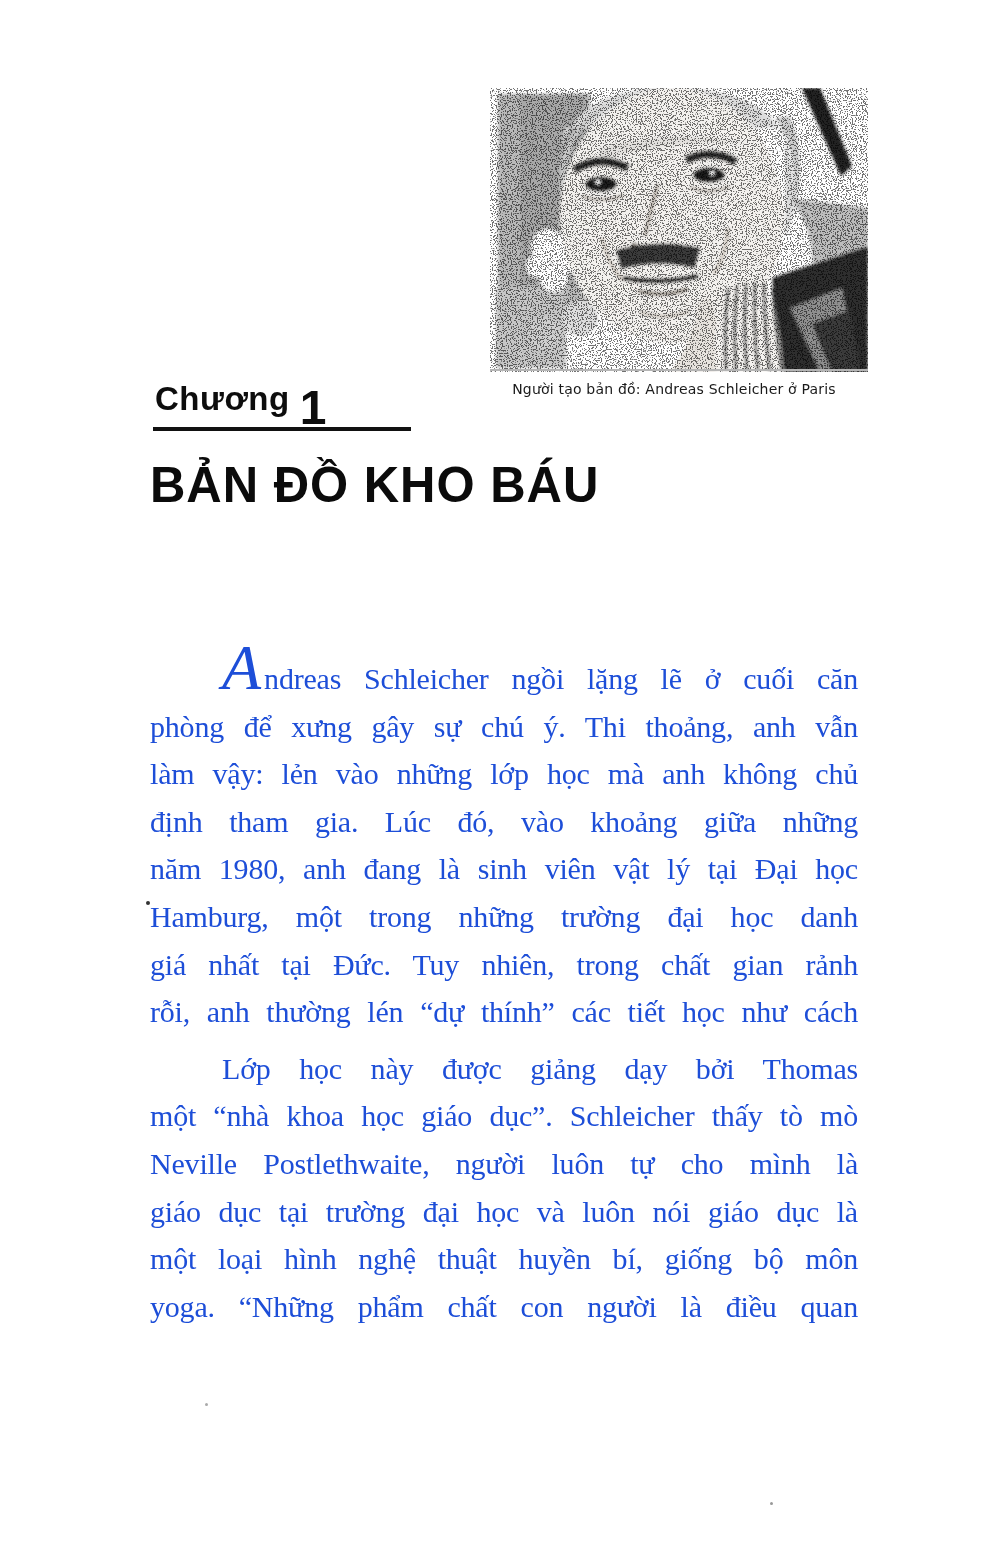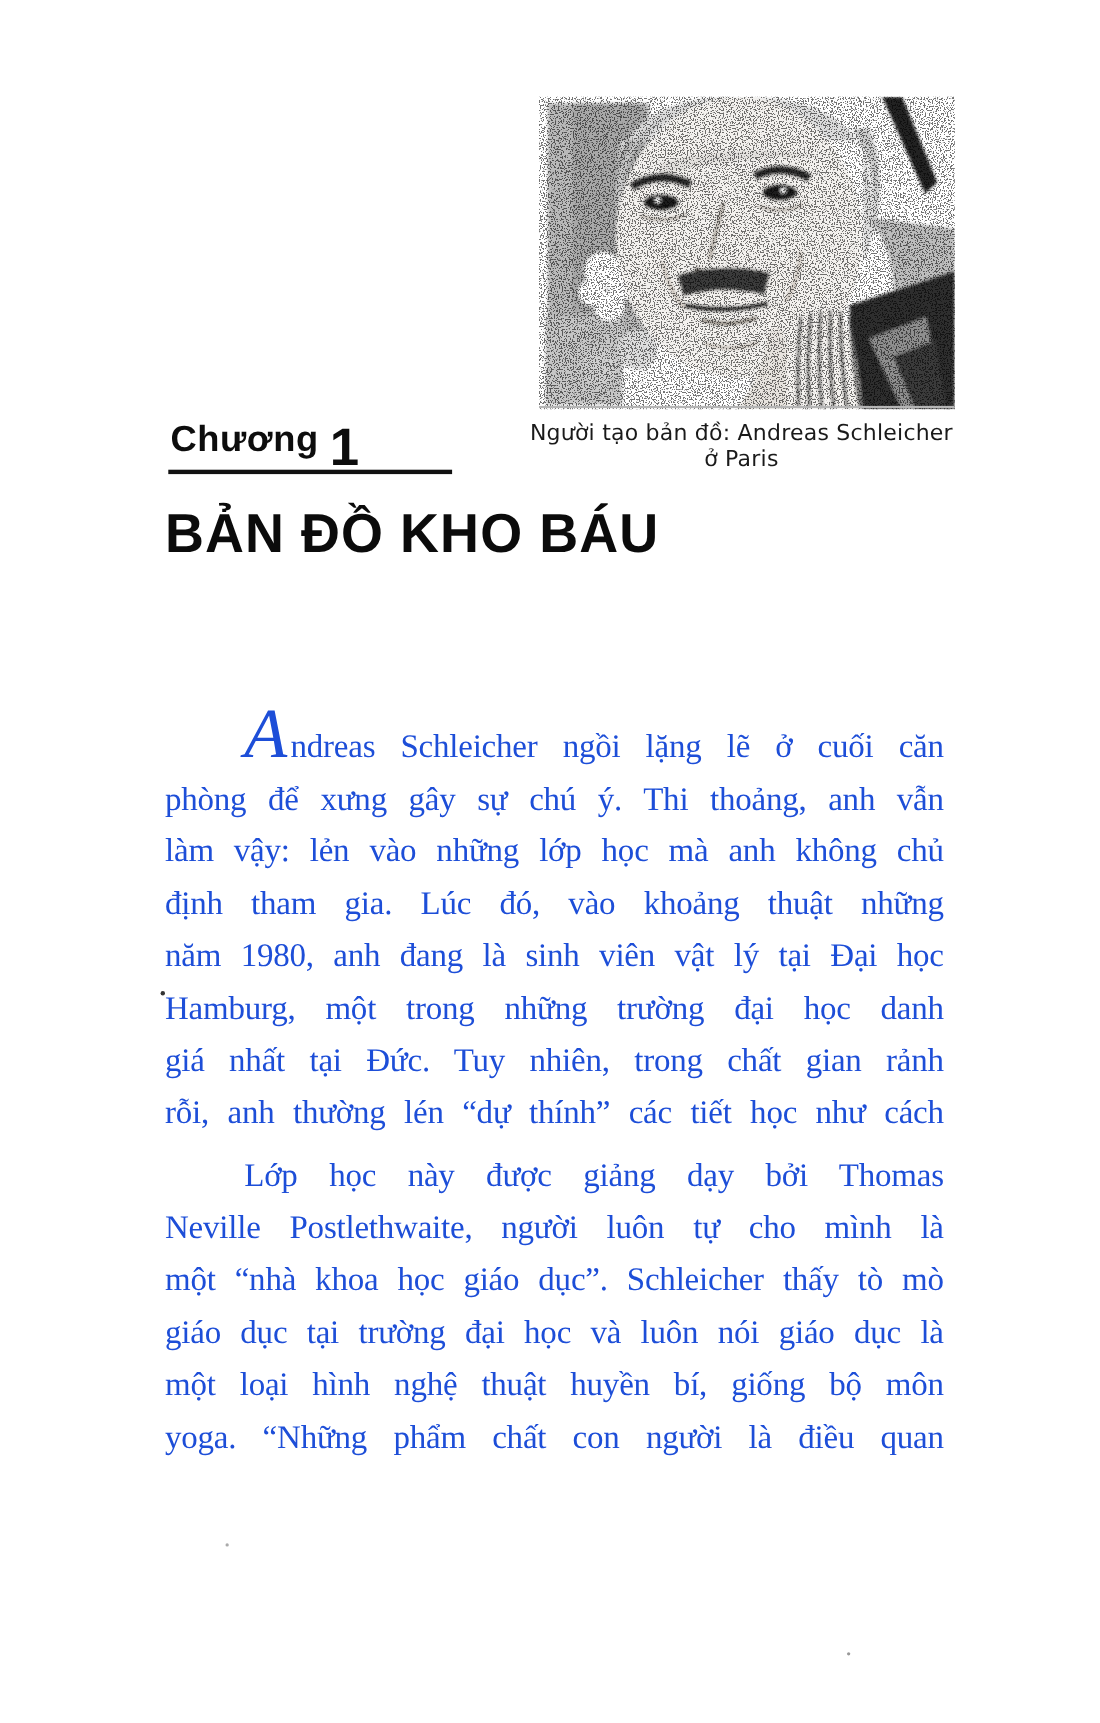--- a/index.html
+++ b/index.html
@@ -15,21 +15,21 @@
   .photo {
     position:absolute; left:490px; top:88px;
     width:378px; height:284px;
   }
   .photo svg { display:block; width:100%; height:100%; }
 
   .photo-caption {
     position:absolute; left:478px; top:381px; width:392px;
     text-align:center;
     font-family:"DejaVu Sans", sans-serif;
-    font-size:20px; color:#1a1a1a;
+    font-size:14px; color:#1a1a1a;
     letter-spacing:0.2px;
   }
 
   
   .chapter {
     position:absolute; left:155px; top:380px;
     display:flex; align-items:flex-start; gap:10px;
     font-family:"Liberation Sans", sans-serif;
     color:#0d0d0d;
   }
@@ -176,30 +176,30 @@
   </div>
   <div class="chapter-rule"></div>
 
   <div class="page-title">BẢN ĐỒ KHO BÁU</div>
 
   <div class="body-text">
       <div class="paragraph">
         <div class="line justify indent"><span class="dropcap">A</span>ndreas Schleicher ngồi lặng lẽ ở cuối căn</div>
         <div class="line justify">phòng để xưng gây sự chú ý. Thi thoảng, anh vẫn</div>
         <div class="line justify">làm vậy: lẻn vào những lớp học mà anh không chủ</div>
-        <div class="line justify">định tham gia. Lúc đó, vào khoảng thuật những</div>
+        <div class="line justify">định tham gia. Lúc đó, vào khoảng giữa những</div>
         <div class="line justify">năm 1980, anh đang là sinh viên vật lý tại Đại học</div>
         <div class="line justify">Hamburg, một trong những trường đại học danh</div>
         <div class="line justify">giá nhất tại Đức. Tuy nhiên, trong chất gian rảnh</div>
         <div class="line justify">rỗi, anh thường lén “dự thính” các tiết học như cách</div>
       </div>
       <div class="paragraph">
         <div class="line justify indent">Lớp học này được giảng dạy bởi Thomas</div>
+        <div class="line justify">một “nhà khoa học giáo dục”. Schleicher thấy tò mò</div>
         <div class="line justify">Neville Postlethwaite, người luôn tự cho mình là</div>
-        <div class="line justify">một “nhà khoa học giáo dục”. Schleicher thấy tò mò</div>
         <div class="line justify">giáo dục tại trường đại học và luôn nói giáo dục là</div>
         <div class="line justify">một loại hình nghệ thuật huyền bí, giống bộ môn</div>
         <div class="line justify">yoga. “Những phẩm chất con người là điều quan</div>
       </div>
     </div>
 
   <div class="speck speck1"></div>
   <div class="speck speck2"></div>
   <div class="speck speck3"></div>
 </div>

